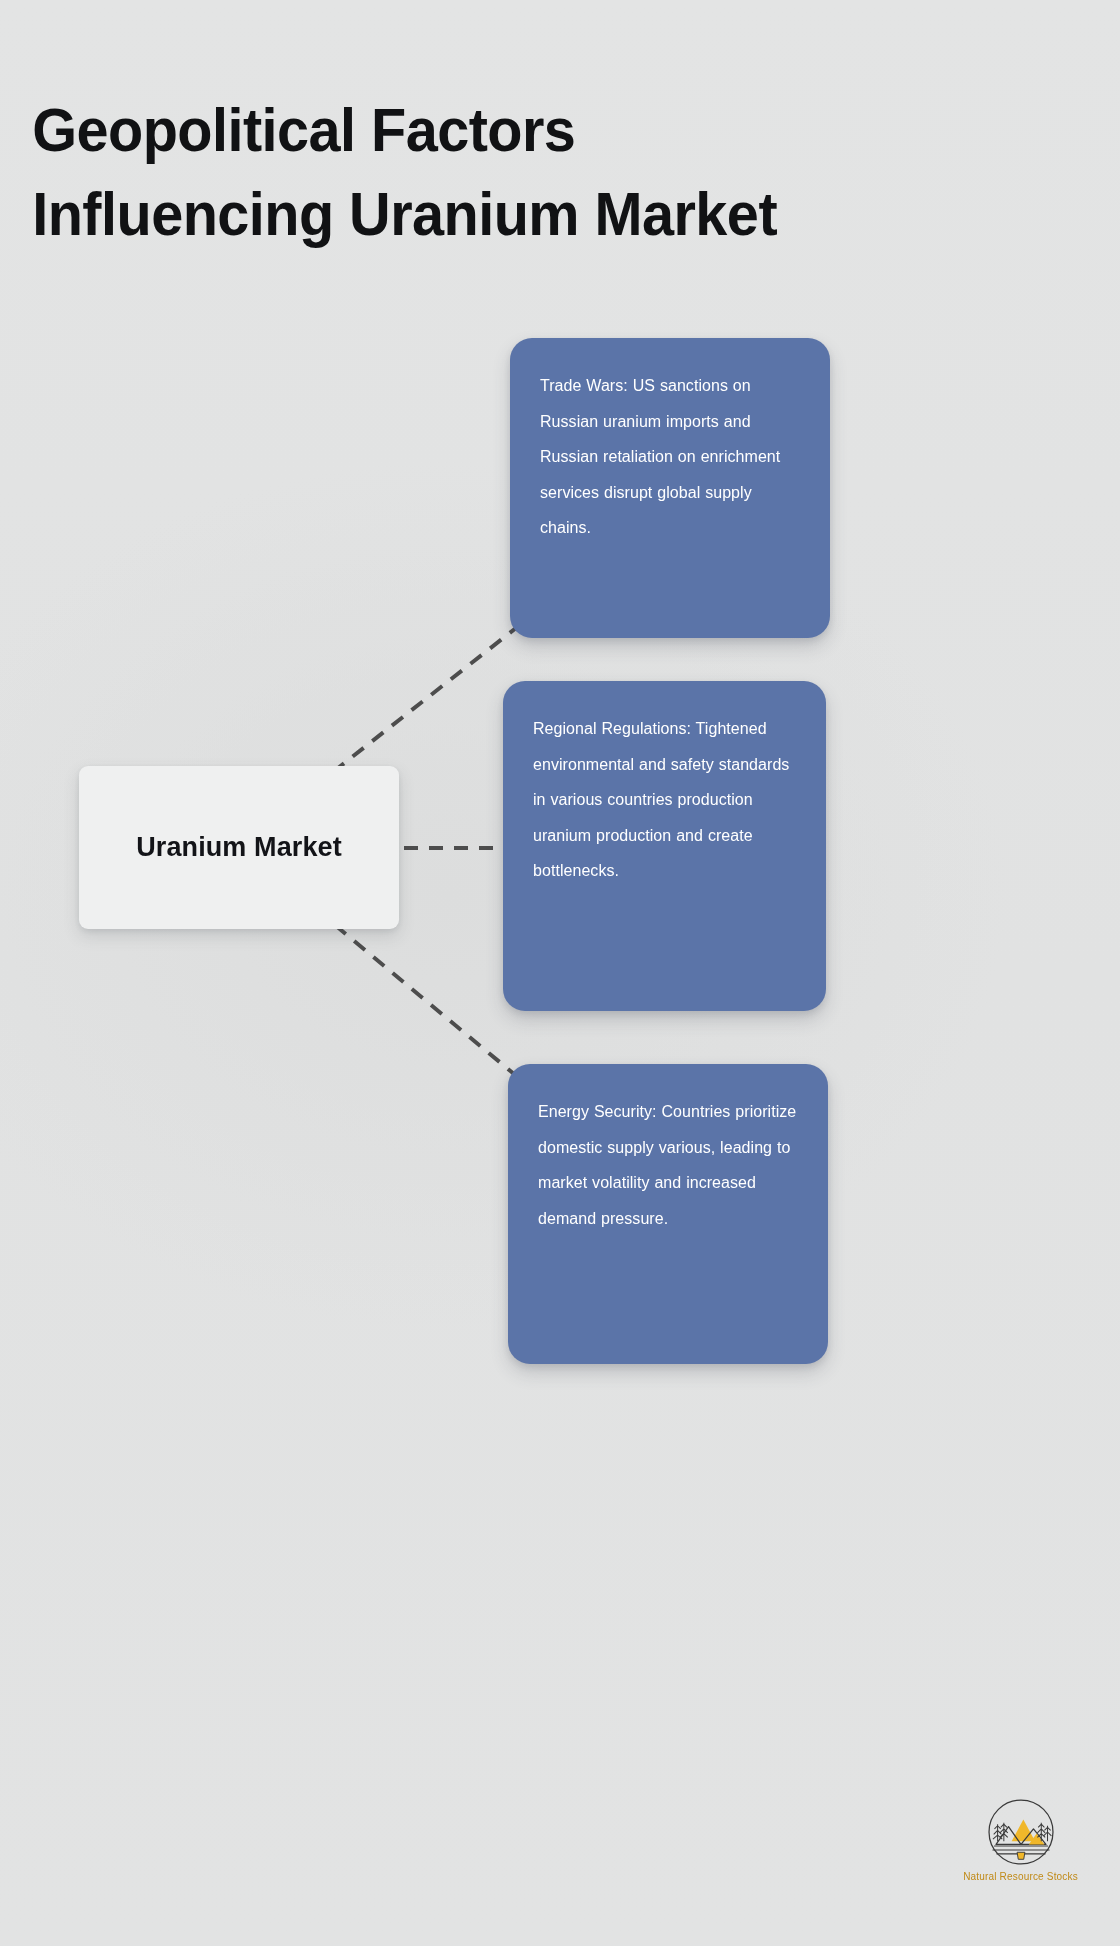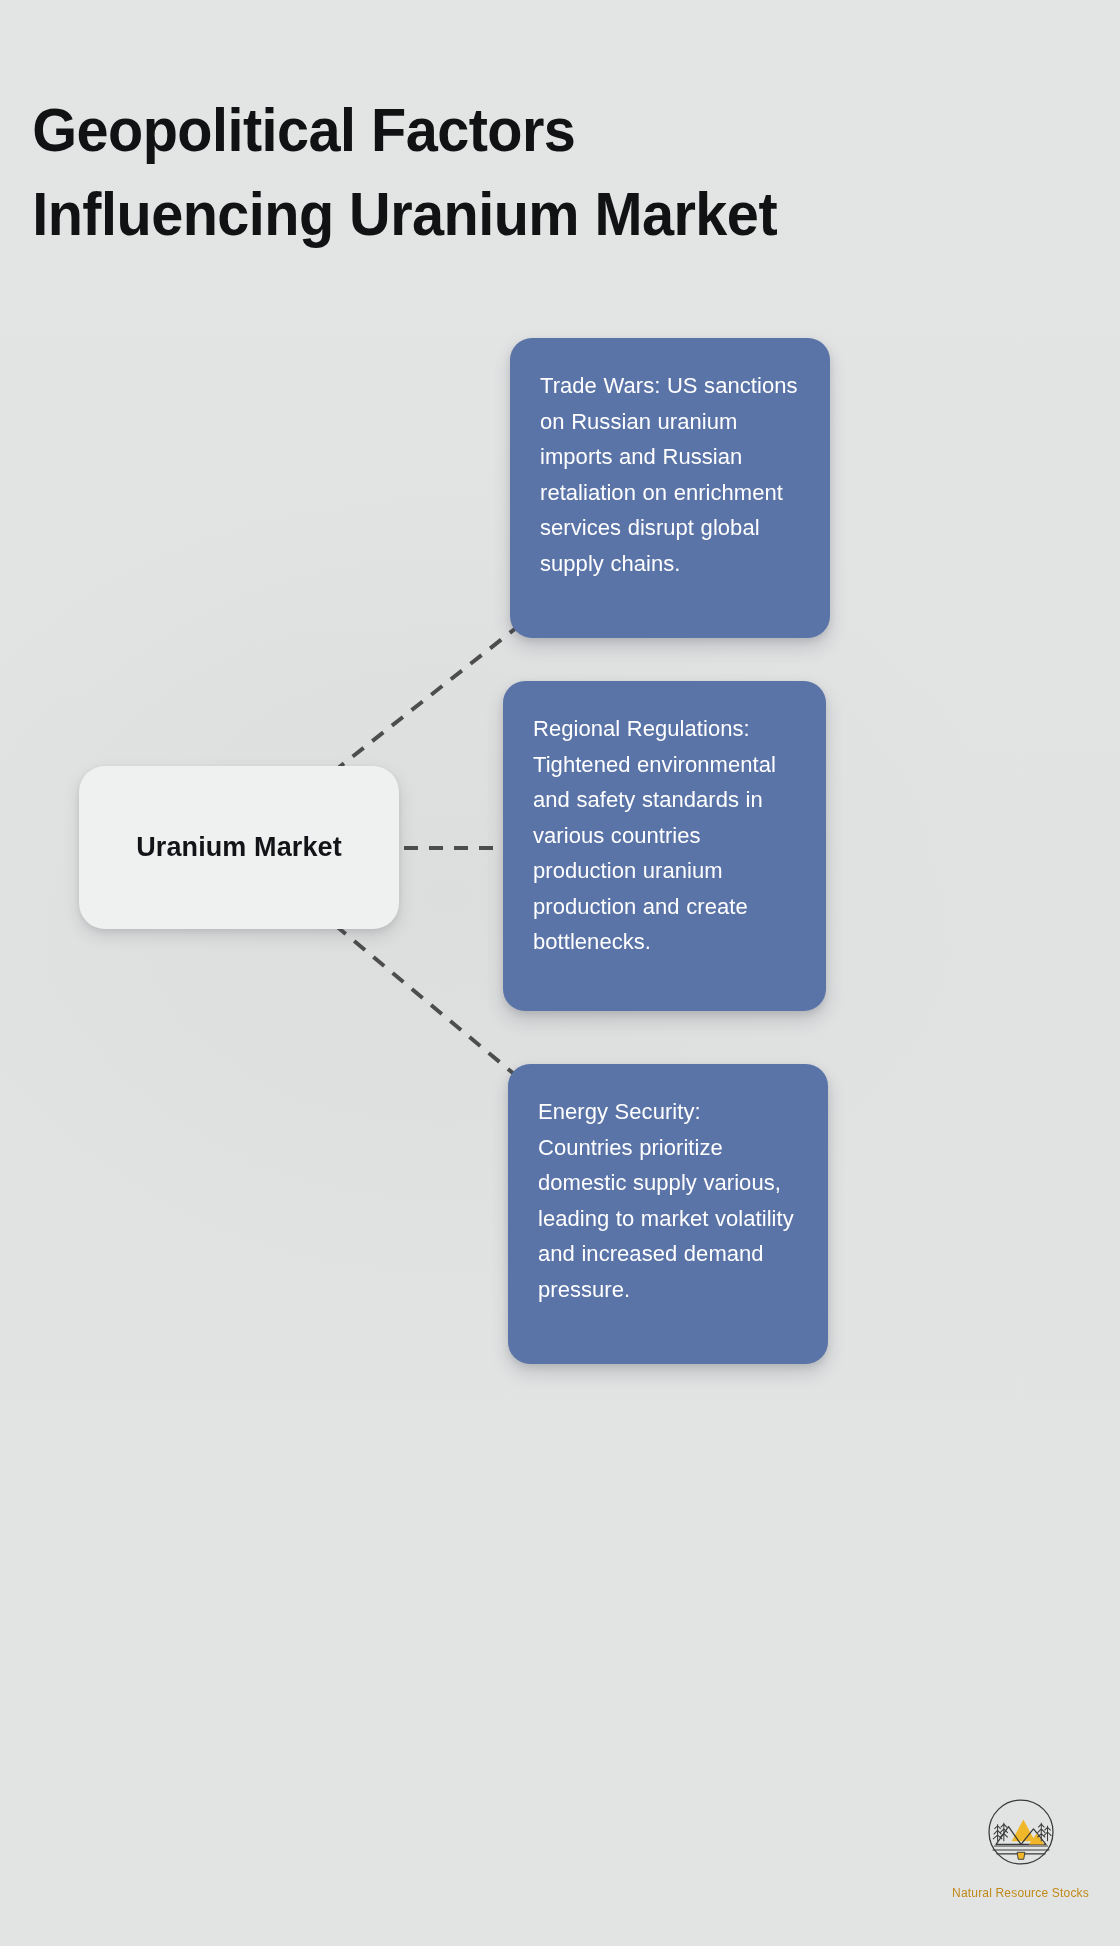--- a/index.html
+++ b/index.html
@@ -54,21 +54,21 @@
   }
 
   
   .center-node {
     position: absolute;
     left: 79px;
     top: 766px;
     width: 320px;
     height: 163px;
     background: #eff0f0;
-    border-radius: 26px;
+    border-radius: 9px;
     box-shadow: 0 7px 16px rgba(70,75,85,0.17),
                 0 2px 5px rgba(70,75,85,0.10);
     display: flex;
     align-items: center;
     justify-content: center;
   }
   .center-node-label {
     font-family: "Liberation Sans", sans-serif;
     font-weight: bold;
     font-size: 27px;
@@ -84,21 +84,21 @@
     border-radius: 22px;
     box-shadow: 0 9px 18px rgba(60,66,80,0.20),
                 0 3px 6px rgba(60,66,80,0.12);
     box-sizing: border-box;
     padding: 30px 30px 24px 30px;
     display: flex;
     align-items: flex-start;
   }
   .branch-card .branch-text {
     font-family: "Liberation Sans", sans-serif;
-    font-size: 22px;
+    font-size: 16px;
     line-height: 35.5px;
     color: #ffffff;
     letter-spacing: 0.05px;
     word-spacing: 0.4px;
   }
 
   #card-0 { left: 510px; top: 338px;  width: 320px; height: 300px; }
   #card-1 { left: 503px; top: 681px;  width: 323px; height: 330px; }
   #card-2 { left: 508px; top: 1064px; width: 320px; height: 300px; }
 
@@ -109,23 +109,23 @@
     top: 1793px;
     width: 115px;
     height: 108px;
     display: flex;
     flex-direction: column;
     align-items: center;
     justify-content: flex-start;
   }
   .logo-mark { width: 78px; height: 78px; display: block; }
   .logo-caption {
-    margin-top: 15px;
+    margin-top: 0;
     font-family: "Liberation Sans", sans-serif;
-    font-size: 12px;
+    font-size: 10px;
     letter-spacing: 0.18px;
     color: #c08a18;
     white-space: nowrap;
     text-align: center;
   }
 </style>
 </head>
 <body>
 
 <div id="canvas">

